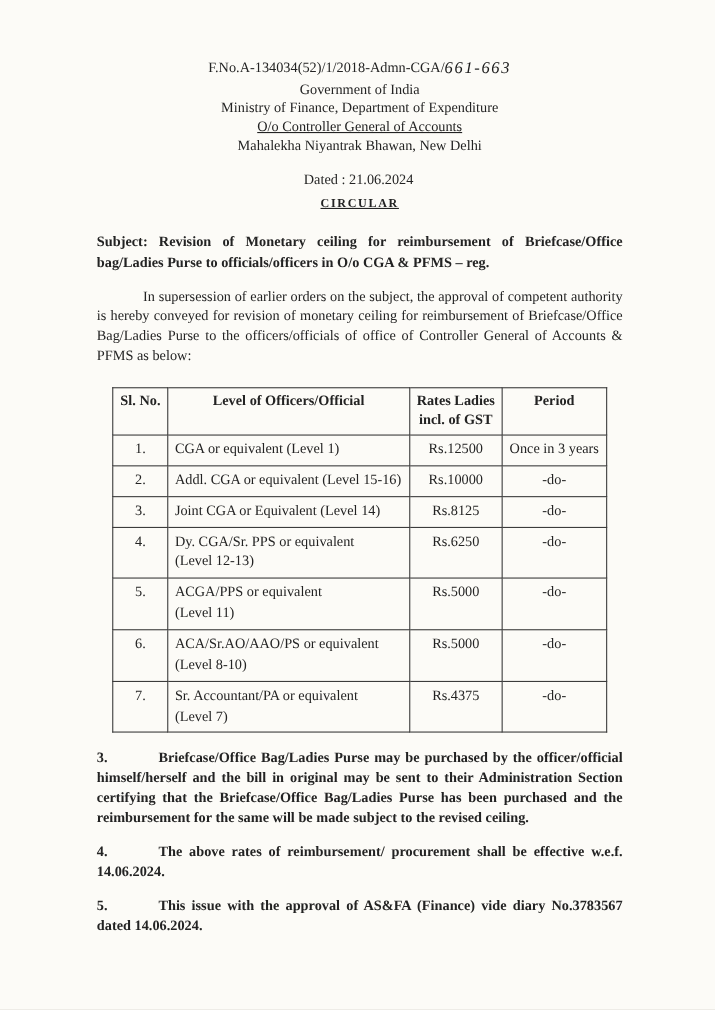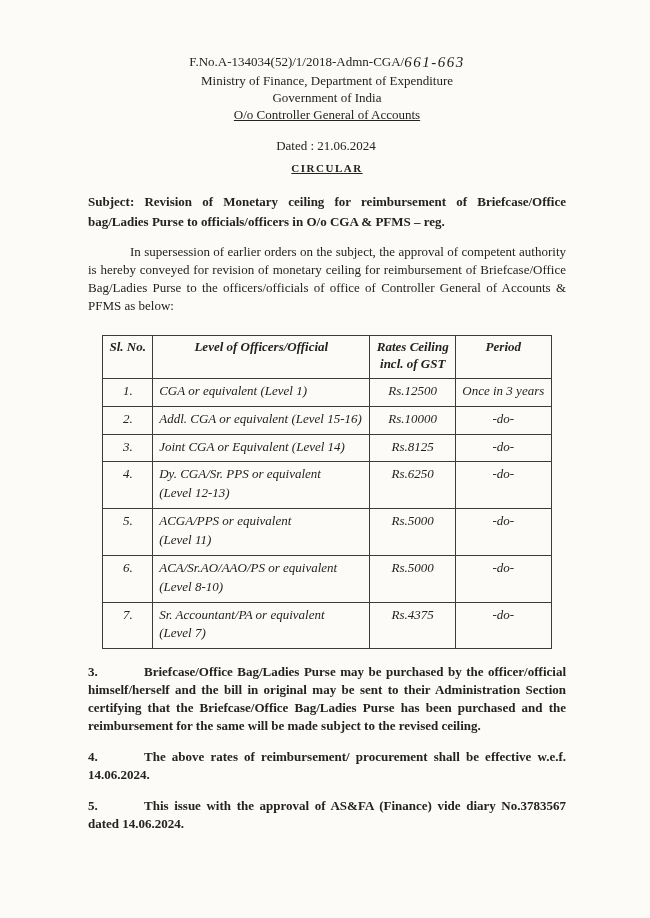--- a/index.html
+++ b/index.html
@@ -44,21 +44,20 @@
   }
   .intro{
     text-align:justify;
     text-indent:42px;
     margin:0 0 20px 0;
   }
   table.rates{
     border-collapse:collapse;
     width:94%;
     margin:4px auto 14px auto;
-    font-style:italic;
   }
   table.rates th, table.rates td{
     border:1px solid #3c3c3c;
     padding:3px 6px 5px 6px;
     vertical-align:top;
     font-size:13px;
   }
   table.rates th{font-weight:bold;text-align:center;white-space:pre-line;line-height:1.3;}
   th.h-level{text-align:left;}
   td.c-sl, td.c-rate, td.c-period{text-align:center;}
@@ -74,39 +73,40 @@
 </style>
 </head>
 <body>
 
 <div class="page">
 
   <div class="doc-header">
     <div class="file-no">
       <span>F.No.A-134034(52)/1/2018-Admn-CGA/</span><span class="handwritten">661-663</span>
     </div>
+    <div>Government of India</div>
     <div>Ministry of Finance, Department of Expenditure</div>
-    <div>Government of India</div>
     <div class="u">O/o Controller General of Accounts</div>
+    <div>Mahalekha Niyantrak Bhawan, New Delhi</div>
   </div>
 
   <div class="dated">Dated : 21.06.2024</div>
 
   <div class="title">CIRCULAR</div>
 
   <p class="subject">Subject: Revision of Monetary ceiling for reimbursement of Briefcase/Office bag/Ladies Purse to officials/officers in O/o CGA &amp; PFMS – reg.</p>
 
   <p class="intro">In supersession of earlier orders on the subject, the approval of competent authority is hereby conveyed for revision of monetary ceiling for reimbursement of Briefcase/Office Bag/Ladies Purse to the officers/officials of office of Controller General of Accounts &amp; PFMS as below:</p>
 
   <table class="rates">
     <thead>
       <tr>
         <th>Sl. No.</th>
         <th class="h-level">Level of Officers/Official</th>
-        <th>Rates Ceiling
+        <th>Rates Ladies
 incl. of GST</th>
         <th>Period</th>
       </tr>
     </thead>
     <tbody>
       <tr>
         <td class="c-sl">1.</td>
         <td class="c-level">CGA or equivalent (Level 1)</td>
         <td class="c-rate">Rs.12500</td>
         <td class="c-period">Once in 3 years</td>

